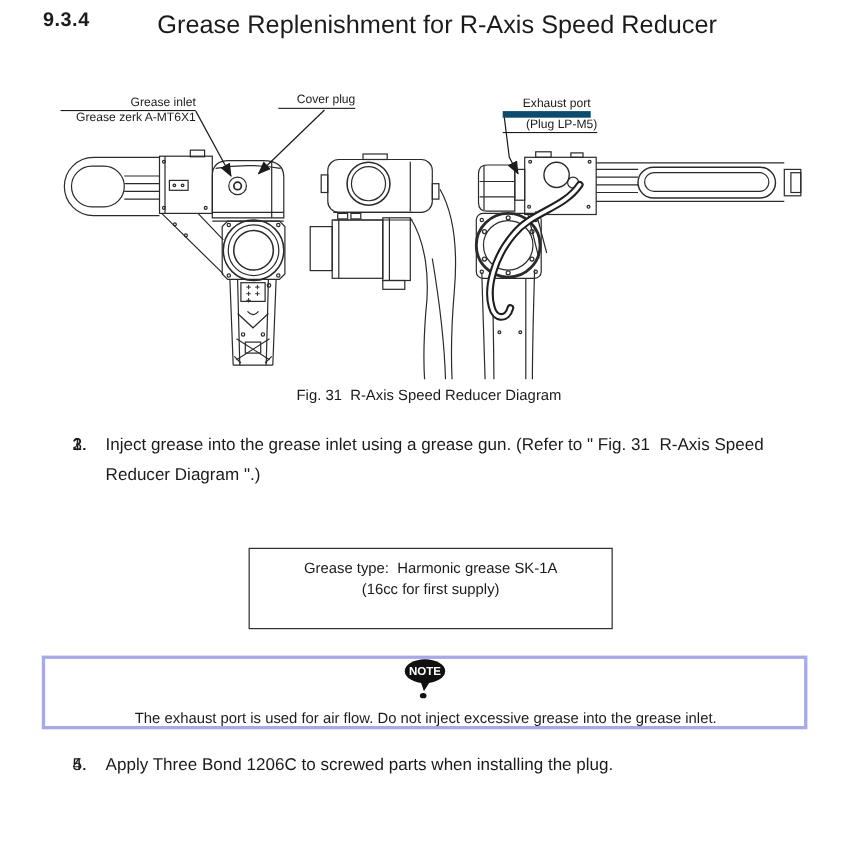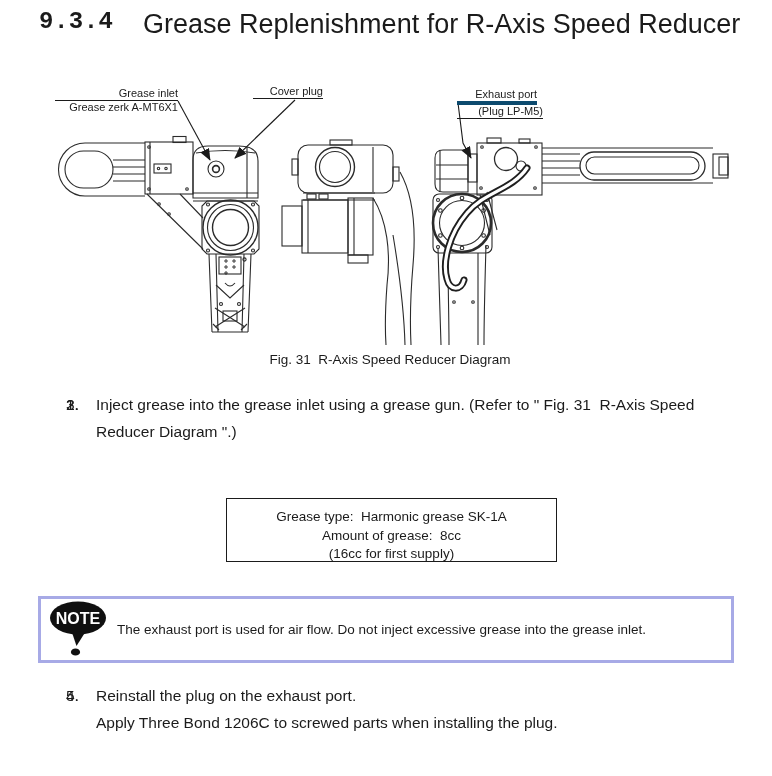--- a/index.html
+++ b/index.html
@@ -3,51 +3,51 @@
 <meta charset="utf-8">
 <style>
   html,body{margin:0;padding:0;}
   body{
     width:772px;height:776px;position:relative;background:#ffffff;
     font-family:"Liberation Sans","DejaVu Sans",sans-serif;color:#1b1b1b;
     overflow:hidden;
   }
   .abs{position:absolute;}
   
-  .sec-num{left:39px;top:8px;font-size:24px;font-weight:bold;letter-spacing:0.5px;font-family:Liberation Mono, monospace;}
-  .sec-title{left:143px;top:9px;font-size:27px;font-weight:400;}
+  .sec-num{left:39px;top:8px;font-size:18px;font-weight:bold;letter-spacing:0.5px;}
+  .sec-title{left:143px;top:9px;font-size:23px;font-weight:400;}
   
   .dlabel{font-size:11px;line-height:13px;white-space:nowrap;text-align:right;}
   .dlabel .ul{display:block;border-bottom:1px solid #1b1b1b;}
   #lbl-grease{left:55px;top:87px;width:123px;}
   #lbl-cover{left:253px;top:85px;width:70px;}
   #lbl-exhaust{left:457px;top:88px;width:87px;}
-  #lbl-exhaust .ul1{display:block;border-bottom:4px solid #0c4a6e;width:80px;}
+  #lbl-exhaust .ul1{display:block;border-bottom:6px solid #0c4a6e;width:80px;}
   #lbl-exhaust .ul2{display:block;border-bottom:1px solid #1b1b1b;width:86px;}
   
   .fig-caption{left:35px;top:352px;width:710px;text-align:center;font-size:13.5px;white-space:pre;}
   
   .steps{left:66px;width:676px;font-size:15.5px;line-height:27px;}
   .steps .step{position:relative;padding-left:30px;}
   .steps .num{position:absolute;left:0;top:0;}
   .steps .txt{white-space:pre-wrap;}
   #steps-top{top:391px;}
   #steps-bottom{top:682px;}
   
   .grease-box{
-    left:226px;top:498px;width:331px;height:64px;box-sizing:border-box;
+    left:226px;top:498px;width:331px;height:74px;box-sizing:border-box;
     border:1.5px solid #1b1b1b;text-align:center;font-size:13.5px;line-height:18.5px;
     padding-top:9px;
   }
   .grease-box div{white-space:pre;}
   
   .note-box{
     left:38px;top:596px;width:696px;height:67px;box-sizing:border-box;
     border:3px solid #a7aae6;display:flex;align-items:center;gap:8px;
-    padding:0 6px 0 8px;background:#ffffff;
+    padding:0 6px 0 8px;background:#ffffff;flex-direction:column;
   }
   .note-text{font-size:13.5px;white-space:nowrap;}
   svg text{font-family:"Liberation Sans","DejaVu Sans",sans-serif;}
   .lineart{stroke:#2b2b2b;fill:none;stroke-width:1.1;}
 </style>
 </head>
 <body>
 
 <div class="abs sec-num">9.3.4</div>
 <div class="abs sec-title">Grease Replenishment for R-Axis Speed Reducer</div>
@@ -213,36 +213,34 @@
     <span class="num">2.</span>
   </div>
   <div class="step">
     <span class="num">3.</span>
     <span class="txt">Inject grease into the grease inlet using a grease gun. (Refer to " Fig. 31  R-Axis Speed Reducer Diagram ".)</span>
   </div>
 </div>
 
 <div class="abs grease-box">
   <div>Grease type:  Harmonic grease SK-1A</div>
-  <div>Amount of grease:  8cc</div>
   <div>(16cc for first supply)</div>
 </div>
 
 <div class="abs note-box" style="border-color: rgb(167, 170, 230);">
   <svg width="60" height="58" viewBox="0 0 60 58">
     <ellipse cx="29" cy="17" rx="28" ry="16.5" fill="#101010"></ellipse>
     <polygon points="23,31.5 37,30 27.5,45" fill="#101010"></polygon>
     <ellipse cx="26.5" cy="51" rx="4.6" ry="3.6" fill="#101010"></ellipse>
     <text x="29" y="23" text-anchor="middle" font-size="16" font-weight="bold" fill="#ffffff">NOTE</text>
   </svg>
   <span class="note-text">The exhaust port is used for air flow.  Do not inject excessive grease into the grease inlet.</span>
 </div>
 
 <div class="abs steps" id="steps-bottom">
   <div class="step">
     <span class="num">4.</span>
   </div>
   <div class="step">
     <span class="num">5.</span>
-    <span class="txt">Reinstall the plug on the exhaust port.</span>
     <div class="txt">Apply Three Bond 1206C to screwed parts when installing the plug.</div>
   </div>
 </div>
 
 </body></html>

